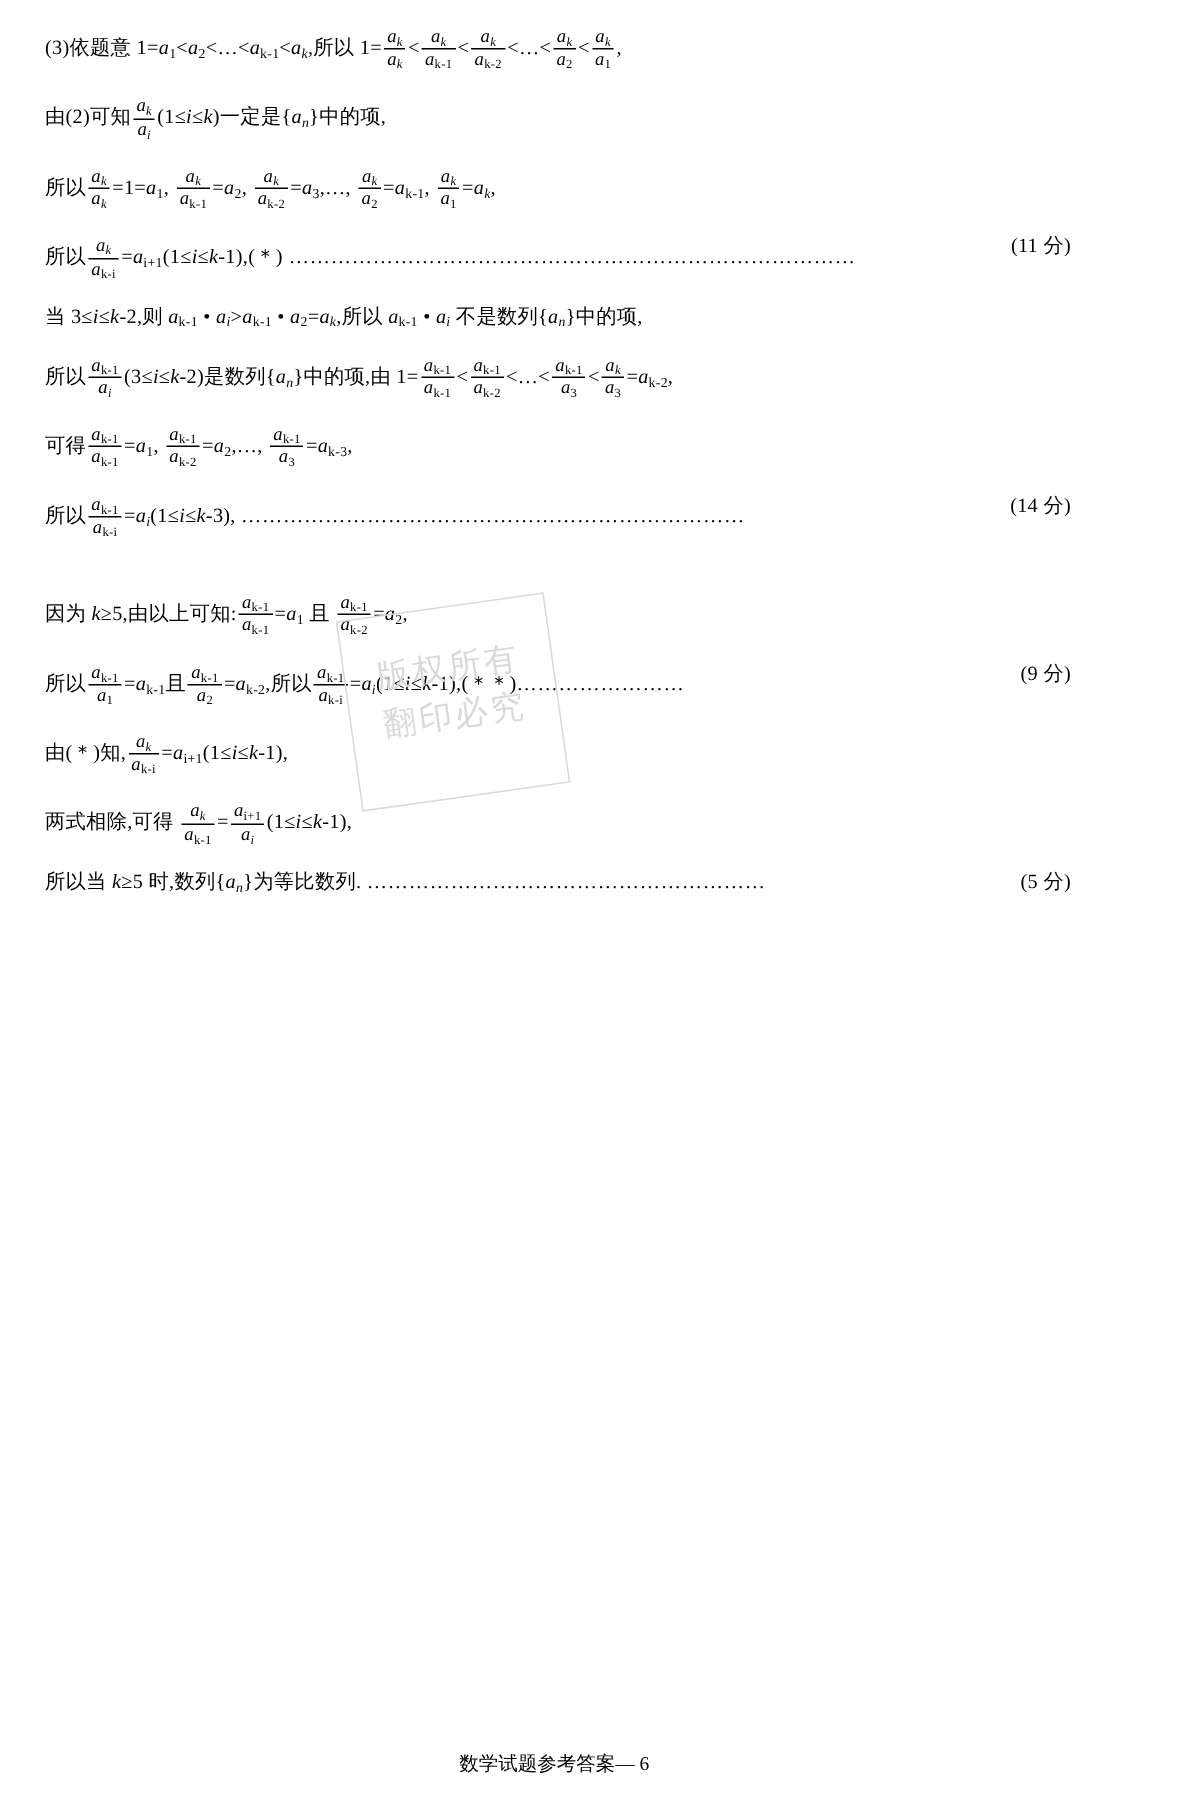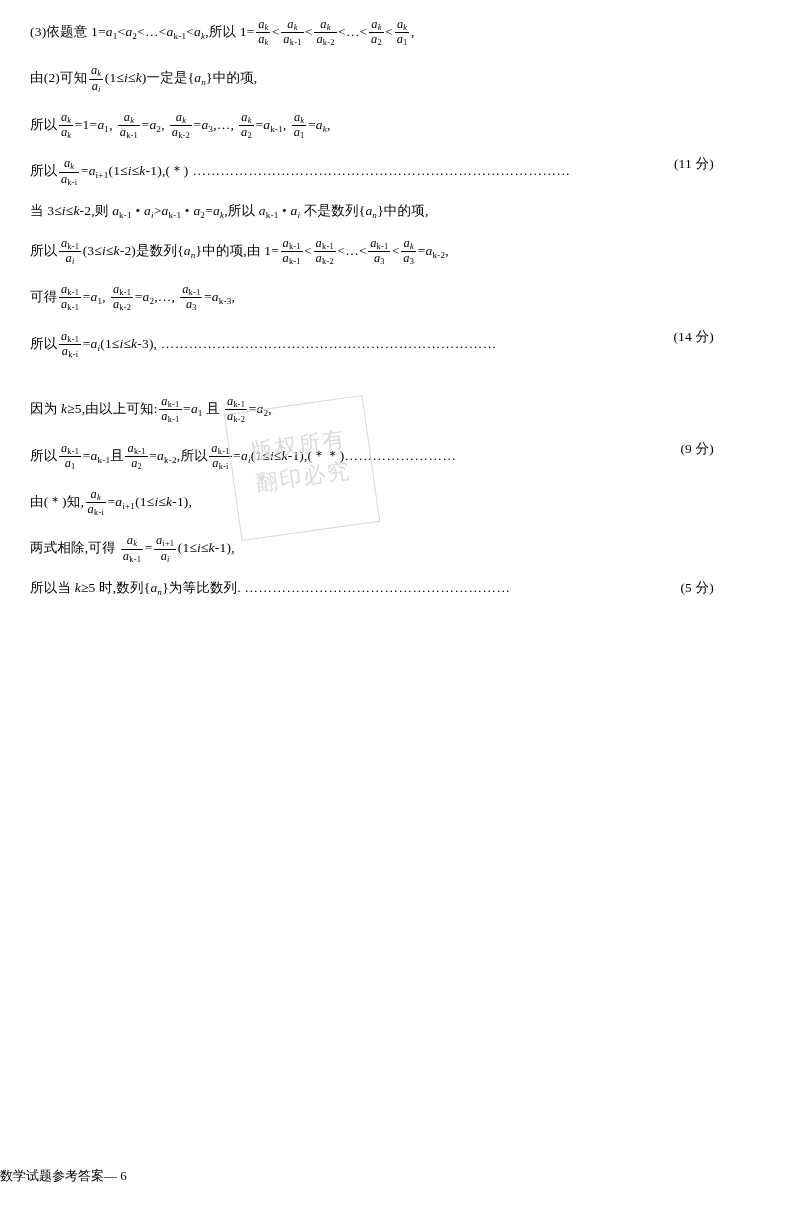--- a/index.html
+++ b/index.html
@@ -70,20 +70,21 @@
     white-space: nowrap;
   }
   .score-line {
     padding-right: 0;
   }
   .footer {
     position: absolute;
     left: 0;
     right: 5px;
     bottom: 22px;
+    text-align: center;
     font-size: 13px;
     font-family: "Liberation Serif", serif;
   }
   .watermark {
     position: absolute;
     left: 232px;
     top: 404px;
     width: 140px;
     height: 128px;
     border: 1px solid #d8d8d8;

